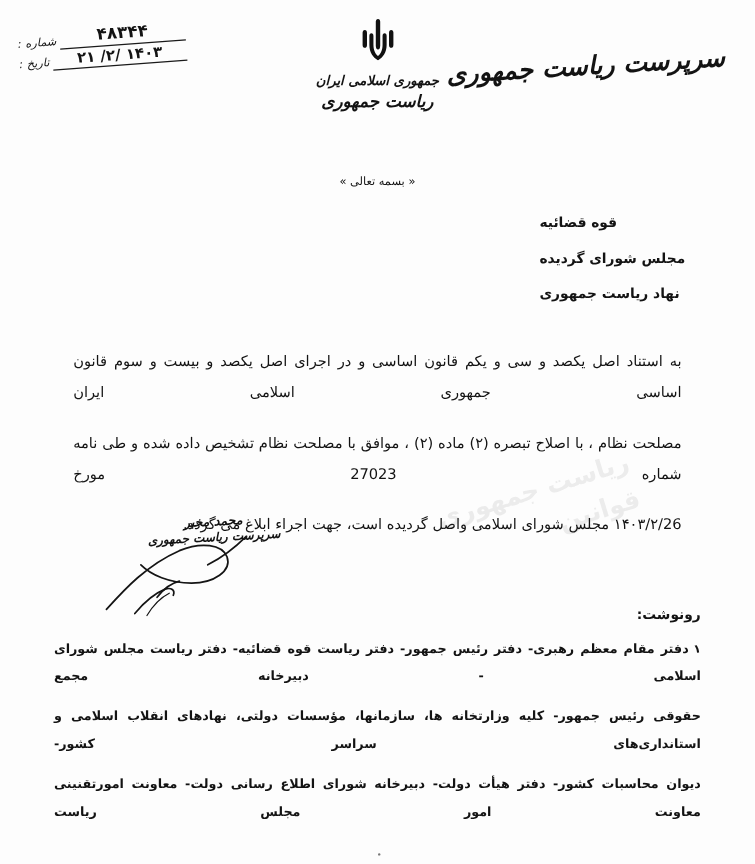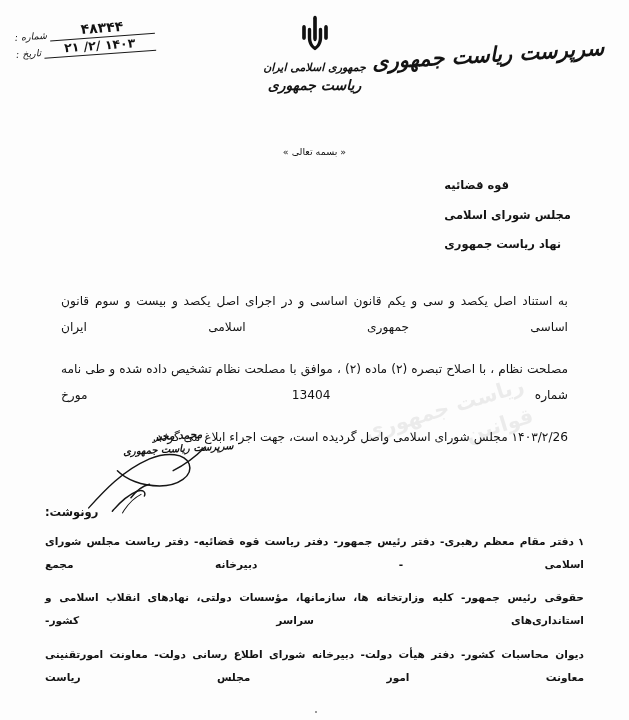--- a/index.html
+++ b/index.html
@@ -223,21 +223,21 @@
   .cc {
     position: absolute;
     top: 505px;
     right: 45px;
     left: 45px;
     direction: rtl;
   }
   .cc-title {
     font-size: 11.5px;
     font-weight: 700;
-    text-align: left;
+    text-align: right;
     margin-bottom: 0;
     letter-spacing: -0.1px;
   }
   .cc-body {
     font-size: 10.6px;
     font-weight: 700;
     line-height: 23px;
     text-align: justify;
     text-align-last: justify;
     letter-spacing: -0.15px;
@@ -299,27 +299,27 @@
       <div class="org-line2">ریاست جمهوری</div>
     </div>
 
     <div class="office-title">سرپرست ریاست جمهوری</div>
   </div>
 
   <div class="basmala">« بسمه تعالی »</div>
 
   <div class="addressees">
     <div class="addressee">قوه قضائیه</div>
-    <div class="addressee">مجلس شورای اسلامی</div>
+    <div class="addressee">مجلس شورای گردیده</div>
     <div class="addressee">نهاد ریاست جمهوری</div>
   </div>
 
   <div class="body-text">
     <p>به استناد اصل یکصد و سی و یکم قانون اساسی و در اجرای اصل یکصد و بیست و سوم قانون اساسی جمهوری اسلامی ایران</p>
-    <p>مصلحت نظام ، با اصلاح تبصره (۲) ماده (۲) ، موافق با مصلحت نظام تشخیص داده شده و طی نامه شماره 13404 مورخ</p>
+    <p>مصلحت نظام ، با اصلاح تبصره (۲) ماده (۲) ، موافق با مصلحت نظام تشخیص داده شده و طی نامه شماره 27023 مورخ</p>
     <p class="cc-last">۱۴۰۳/۲/26 مجلس شورای اسلامی واصل گردیده است، جهت اجراء ابلاغ می گردد.</p>
   </div>
 
   <div class="watermark">
     <div>ریاست جمهوری</div>
     <div>قوانین</div>
   </div>
 
   <div class="signature">
     <div class="sig-names">

